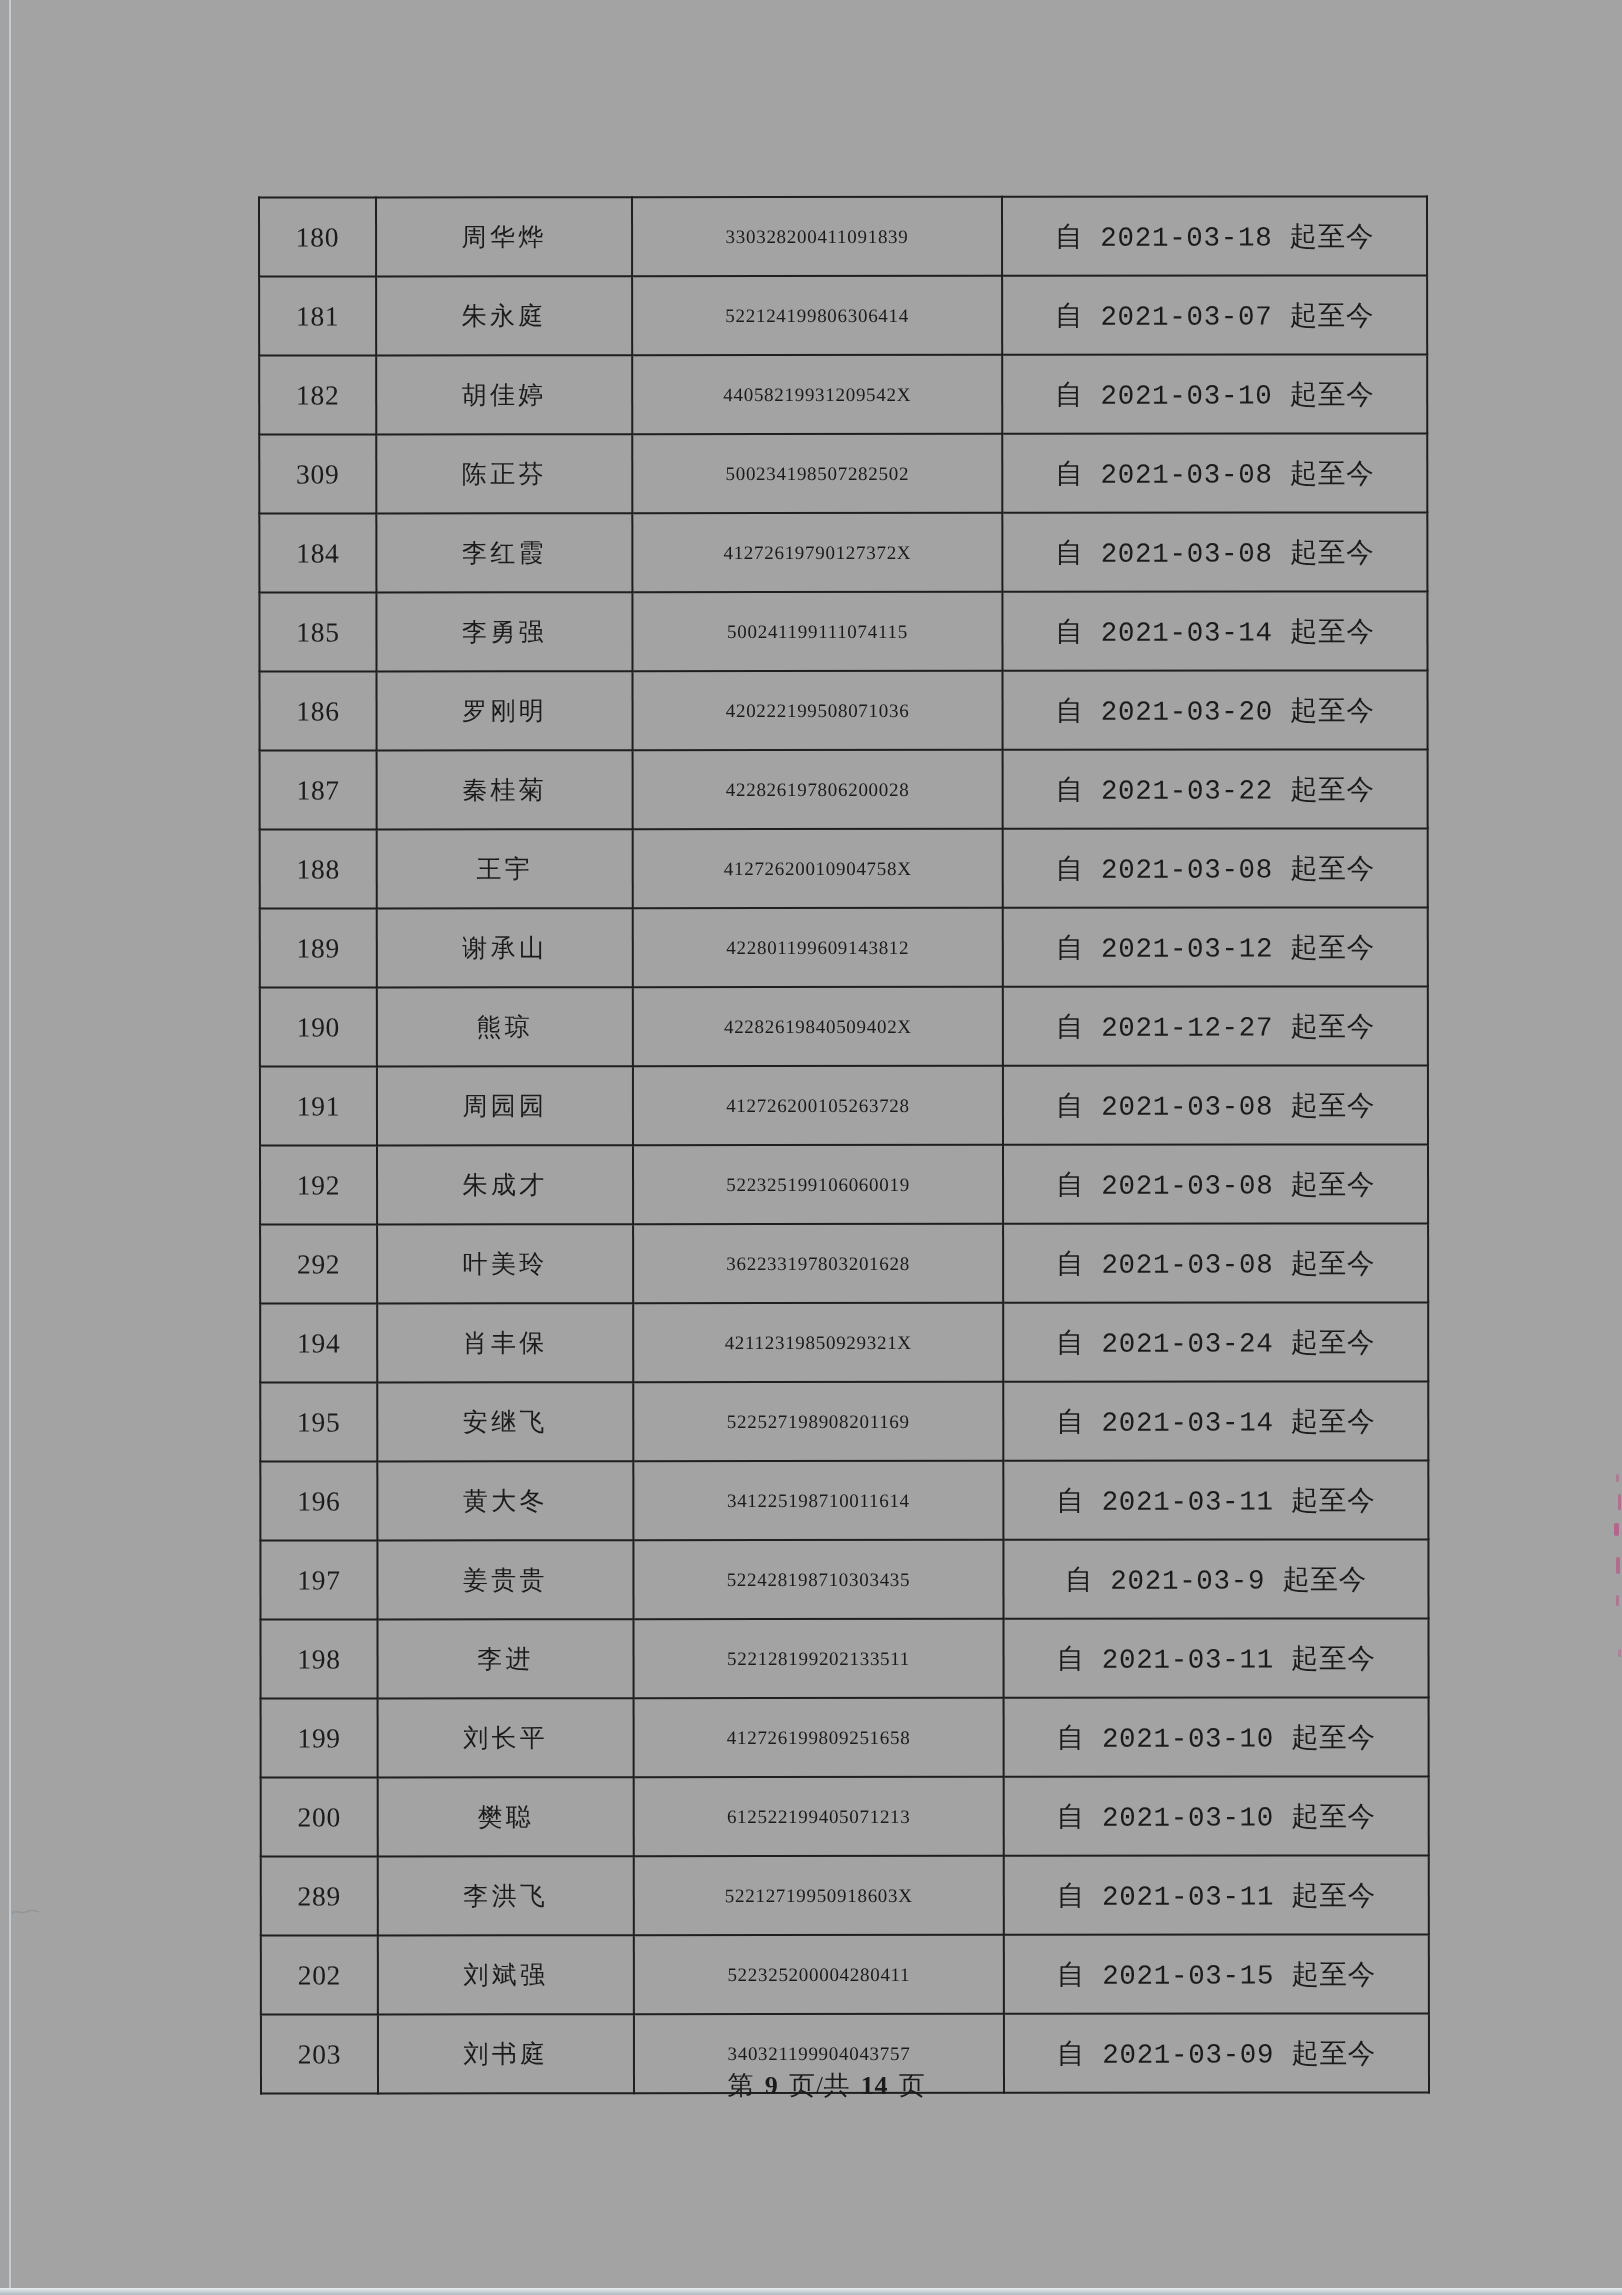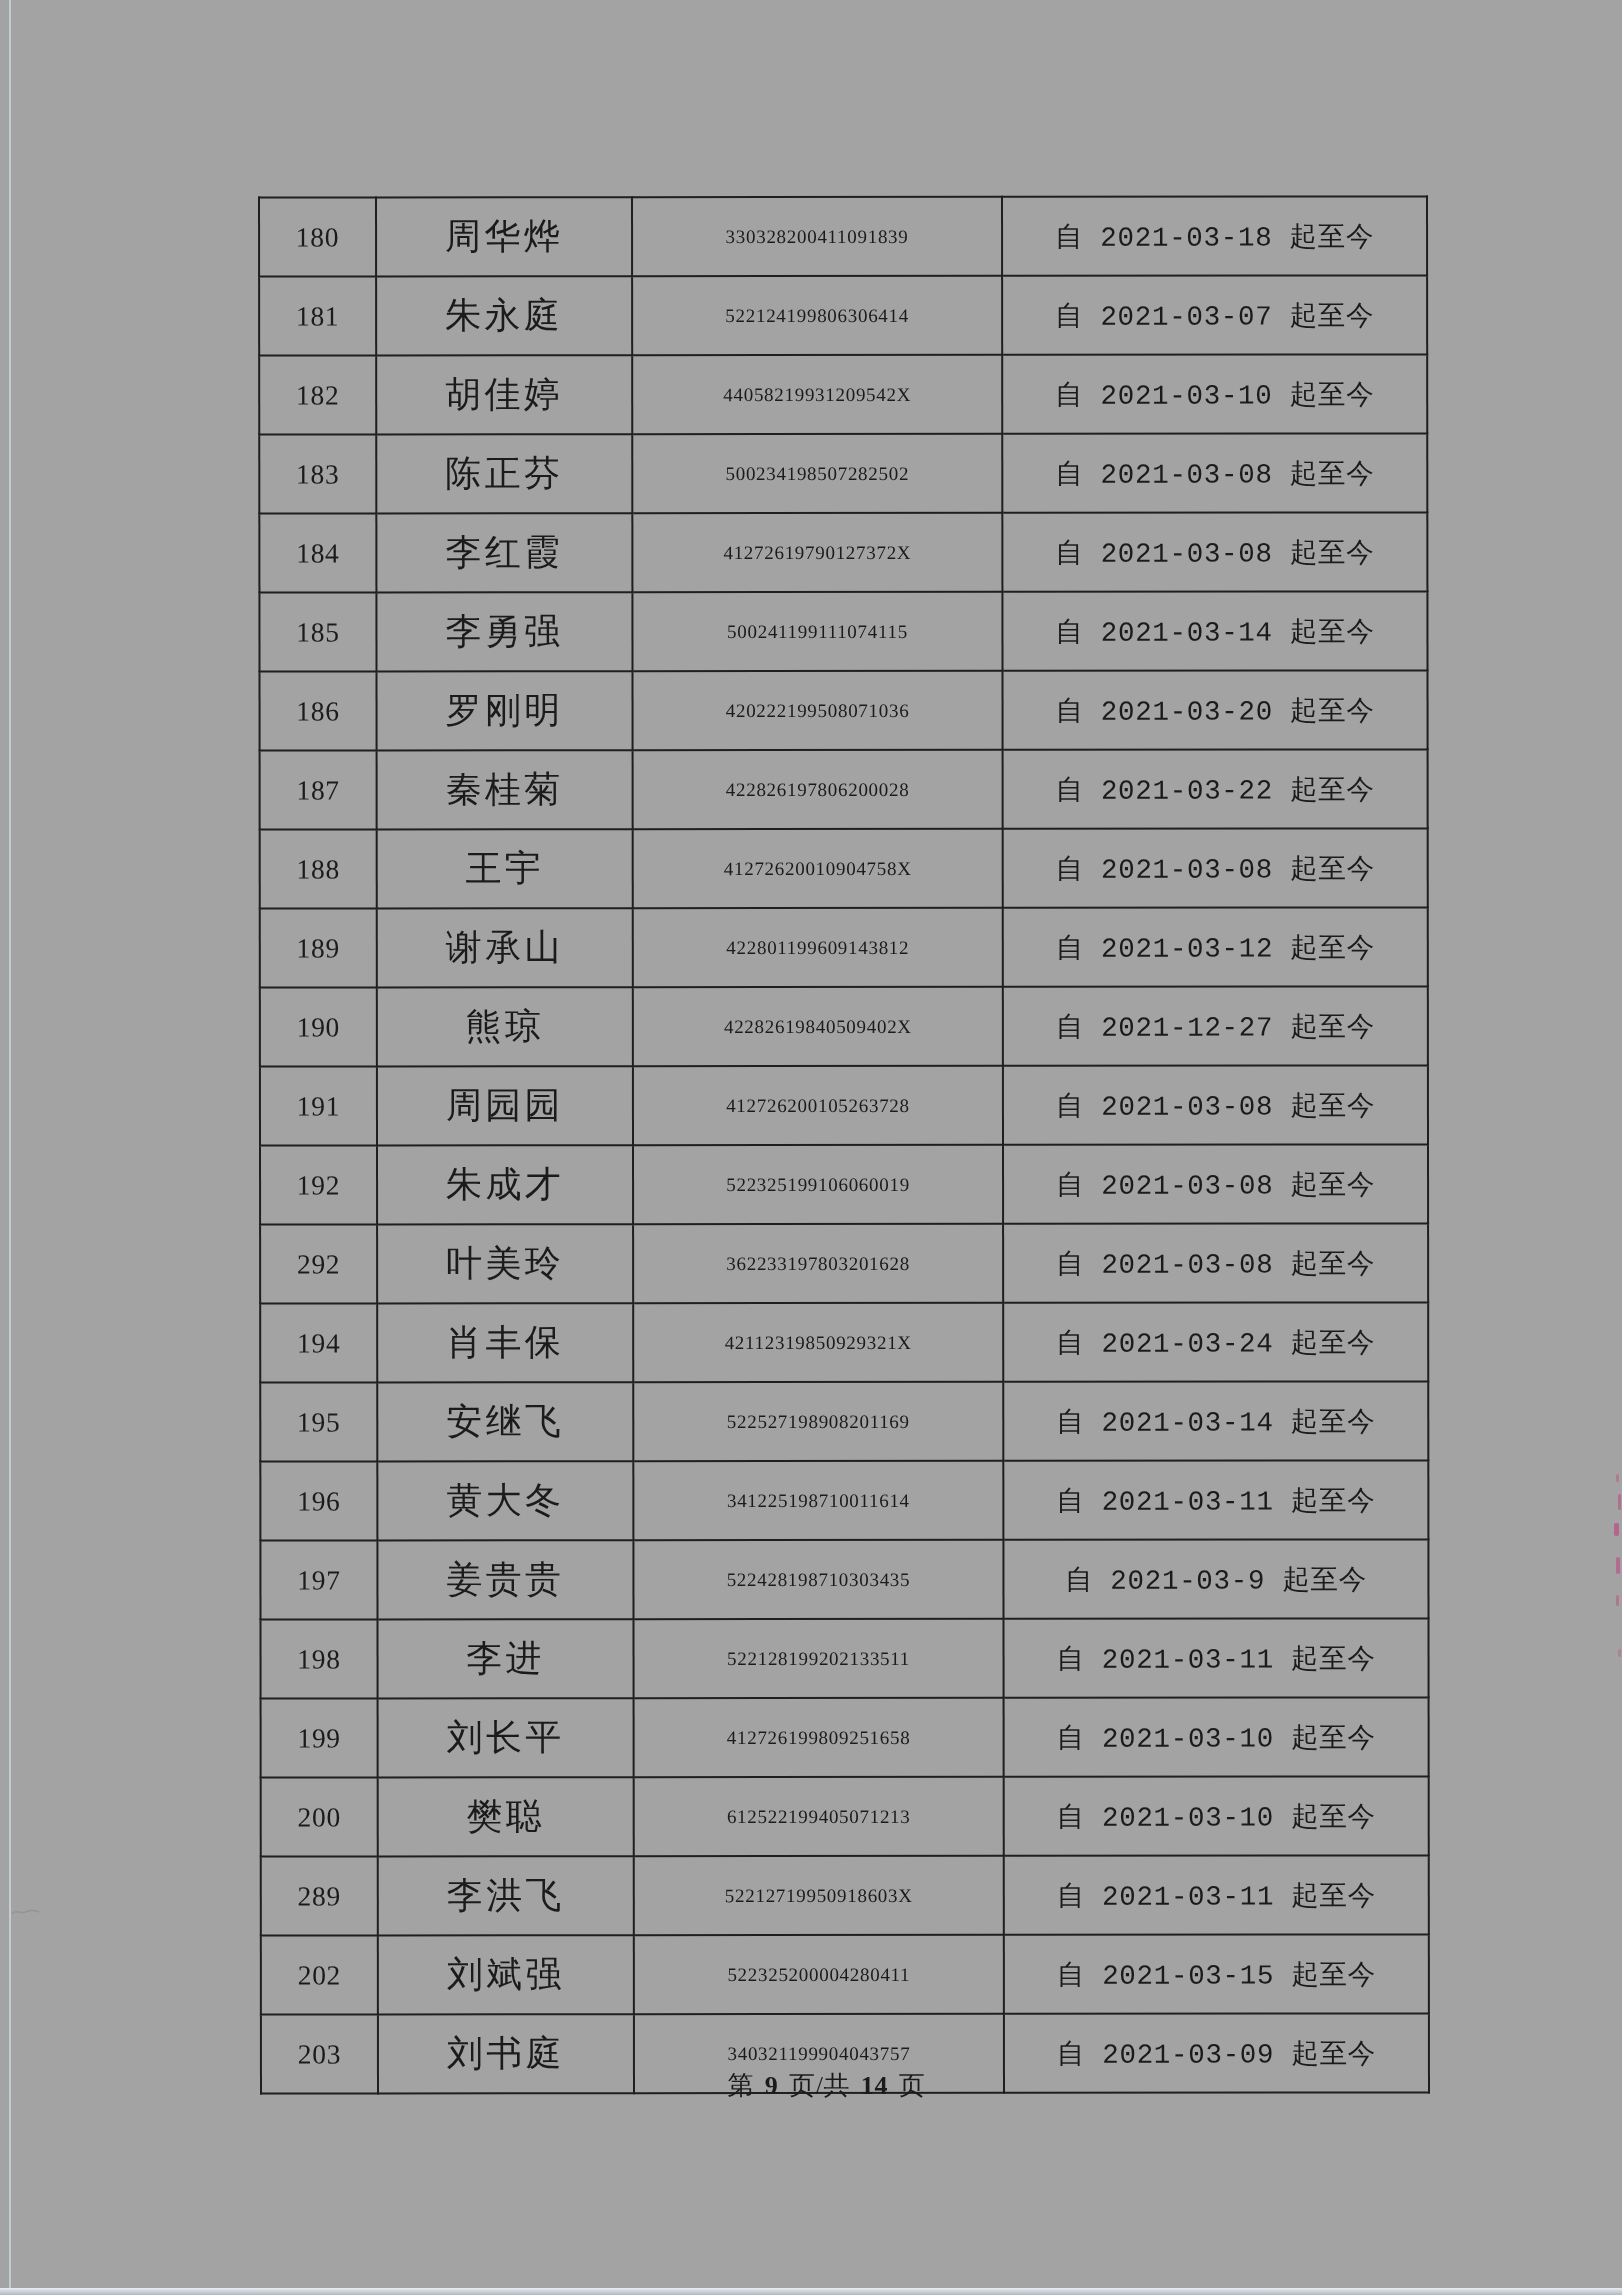--- a/index.html
+++ b/index.html
@@ -65,21 +65,21 @@
     text-align: center;
     vertical-align: middle;
     white-space: nowrap;
     overflow: visible;
   }
   col.c-seq  { width: 117px; }
   col.c-name { width: 256px; }
   col.c-id   { width: 370px; }
   col.c-date { width: 425px; }
   td.seq    { font-size: 27.5px; letter-spacing: 0.7px; }
-  td.name   { font-size: 36px; letter-spacing: 3.3px; }
+  td.name   { font-size: 25px; letter-spacing: 3.3px; }
   td.idnum  { font-size: 19px; letter-spacing: 0.7px; }
   td.period { font-size: 27.5px; letter-spacing: 0.7px; font-family: Liberation Mono, monospace; }
 
   
   .footer {
     position: absolute;
     top: 2068px;
     left: 0;
     width: 1623px;
     text-align: center;
@@ -132,21 +132,21 @@
           <td class="idnum">522124199806306414</td>
           <td class="period">自 2021-03-07 起至今</td>
         </tr>
         <tr>
           <td class="seq">182</td>
           <td class="name">胡佳婷</td>
           <td class="idnum">44058219931209542X</td>
           <td class="period">自 2021-03-10 起至今</td>
         </tr>
         <tr>
-          <td class="seq">183</td>
+          <td class="seq">309</td>
           <td class="name">陈正芬</td>
           <td class="idnum">500234198507282502</td>
           <td class="period">自 2021-03-08 起至今</td>
         </tr>
         <tr>
           <td class="seq">184</td>
           <td class="name">李红霞</td>
           <td class="idnum">41272619790127372X</td>
           <td class="period">自 2021-03-08 起至今</td>
         </tr>

